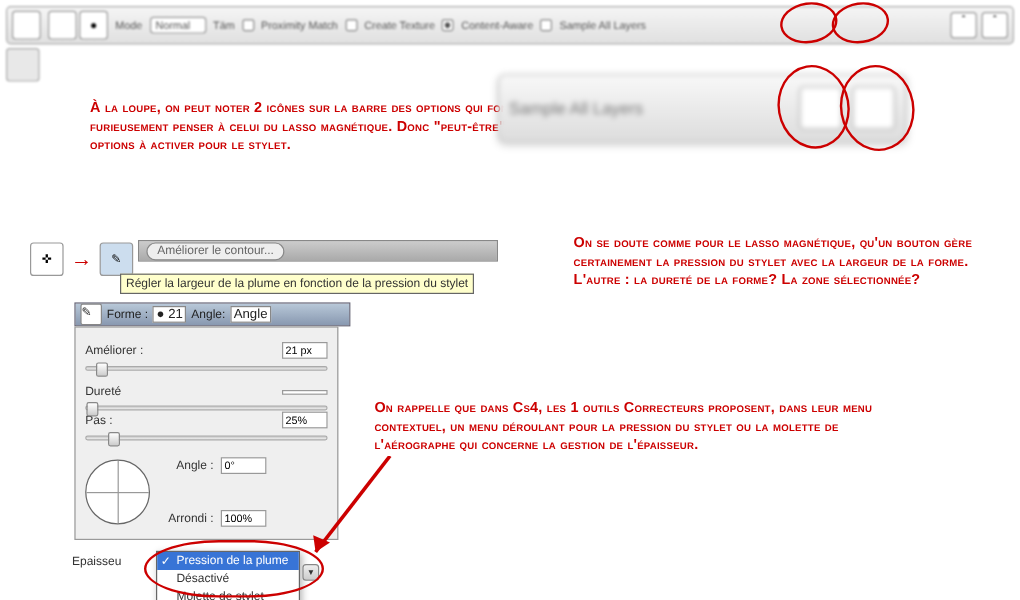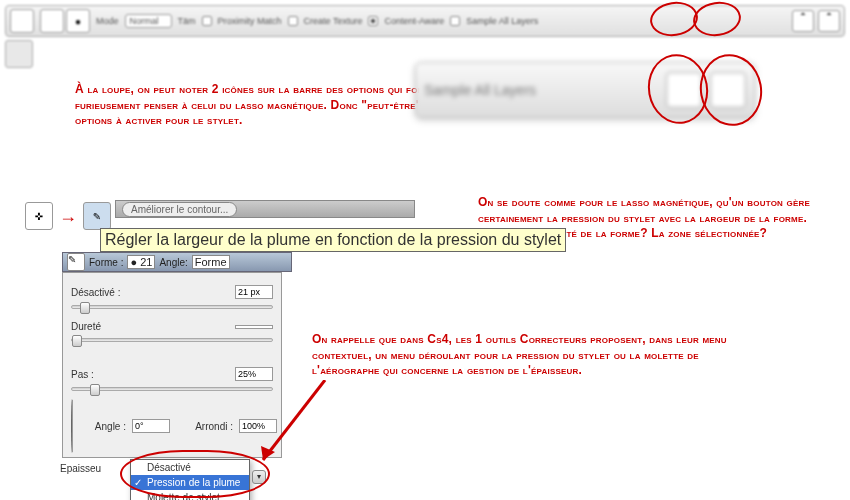--- a/index.html
+++ b/index.html
@@ -31,39 +31,39 @@
   
   .tool-pair { position: absolute; top: 202px; left: 25px; display: flex; align-items: center; gap: 6px; }
   .tool-pair .tb-icon { width: 28px; height: 28px; filter: blur(0.5px); }
   .tool-pair .arrow-small { color: #c00; font-size: 18px; font-weight: bold; }
   
   
   .grey-strip { position: absolute; top: 200px; left: 115px; width: 300px; height: 18px; background: linear-gradient(#ccc,#aaa); border: 1px solid #888; display: flex; align-items: center; padding: 0 6px; gap: 4px; }
   .grey-strip .btn { background: #eee; border: 1px solid #888; border-radius: 10px; padding: 1px 8px; color: #666; font-size: 10px; }
   
   
-  .tooltip { position: absolute; top: 228px; left: 100px; background: #ffffcc; border: 1px solid #666; padding: 2px 4px; font-size: 16px; color: #333; }
+  .tooltip { position: absolute; top: 228px; left: 100px; background: #ffffcc; border: 1px solid #666; padding: 2px 4px; font-size: 10px; color: #333; }
   
   
   .blue-strip { position: absolute; top: 252px; left: 62px; width: 230px; height: 20px; background: linear-gradient(#b8c8d8,#8898b0); border: 1px solid #667; display: flex; align-items: center; padding: 0 4px; gap: 4px; font-size: 10px; color: #222; }
   .blue-strip .mini-icon { width: 18px; height: 18px; background: #fff; border: 1px solid #888; border-radius: 2px; }
   .blue-strip select, .blue-strip .sel { background: #fff; border: 1px solid #888; font-size: 11px; padding: 0 2px; }
   
   
   .prop-panel { position: absolute; top: 272px; left: 62px; width: 220px; border: 1px solid #999; background: #efefef; padding: 6px 8px 4px 8px; }
   .prop-row { display: flex; align-items: center; margin: 6px 0; gap: 6px; }
   .prop-row label { width: 60px; color: #333; font-size: 10px; }
   .prop-row .val { background: #fff; border: 1px solid #999; width: 38px; font-size: 9px; padding: 1px 2px; text-align: left; }
   .slider { height: 4px; background: linear-gradient(#ccc,#eee); border: 1px solid #aaa; border-radius: 2px; flex: 1; position: relative; }
   .slider .thumb { position: absolute; top: -4px; width: 10px; height: 12px; background: linear-gradient(#fff,#ccc); border: 1px solid #888; border-radius: 2px; }
   .angle-block { display: flex; align-items: center; gap: 8px; margin-top: 8px; }
   .angle-circle { width: 54px; height: 54px; border: 1px solid #666; border-radius: 50%; background: #fff; position: relative; }
   .angle-circle::before { content:''; position:absolute; left:0; right:0; top:50%; border-top:1px solid #999; }
   .angle-circle::after { content:''; position:absolute; top:0; bottom:0; left:50%; border-left:1px solid #999; }
-  .angle-fields { display: flex; gap: 18px; }
+  .angle-fields { display: flex; flex-direction: column; gap: 18px; }
   .angle-fields .prop-row label { width: 45px; text-align: right; }
   
   
   .dropdown-popup { position: absolute; top: 459px; left: 130px; width: 120px; background: #fff; border: 1px solid #666; box-shadow: 2px 2px 6px rgba(0,0,0,0.3); font-size: 10px; }
   .dropdown-popup .opt { padding: 2px 6px 2px 16px; color: #333; position: relative; }
   .dropdown-popup .opt.selected { background: #3874d6; color: #fff; }
   .dropdown-popup .opt.selected::before { content:'✓'; position:absolute; left:3px; color:#fff; }
   .epaiss-label { position: absolute; top: 463px; left: 60px; font-size: 10px; color: #333; }
   .dd-caret { position: absolute; top: 470px; left: 252px; width: 14px; height: 14px; background: linear-gradient(#eee,#ccc); border:1px solid #888; border-radius:3px; font-size:8px; text-align:center; line-height:12px; color:#333; }
 </style>
@@ -127,43 +127,43 @@
   <span class="btn">Améliorer le contour...</span>
 </div>
 
 <div class="tooltip">Régler la largeur de la plume en fonction de la pression du stylet</div>
 
 <div class="blue-strip">
   <div class="mini-icon">✎</div>
   <span>Forme :</span>
   <span class="sel">● <span>21</span></span>
   <span>Angle:</span>
-  <span class="sel">Forme</span>
+  <span class="sel">Angle</span>
 </div>
 
 <div class="prop-panel">
   <div class="prop-row">
-    <label>Désactivé :</label>
+    <label>Améliorer :</label>
     <div style="flex:1"></div>
     <span class="val">21 px</span>
   </div>
   <div class="slider">
       <div class="thumb" style="left:8px;"></div>
     </div>
 
   <div class="prop-row" style="margin-top:12px;">
     <label>Dureté</label>
     <div style="flex:1"></div>
     <span class="val"></span>
   </div>
   <div class="slider">
       <div class="thumb" style="left:0px;"></div>
     </div>
 
-  <div class="prop-row" style="margin-top:25px;">
+  <div class="prop-row" style="margin-top:1px;">
     <label>Pas :</label>
     <div style="flex:1"></div>
     <span class="val">25%</span>
   </div>
   <div class="slider">
       <div class="thumb" style="left:18px;"></div>
     </div>
 
   <div class="angle-block">
     <div class="angle-circle"></div>
@@ -176,22 +176,22 @@
           <label>Arrondi :</label>
           <span class="val">100%</span>
         </div>
     </div>
   </div>
 </div>
 
 <span class="epaiss-label">Epaisseu</span>
 
 <div class="dropdown-popup">
+  <div class="opt selected">Pression de la plume</div>
   <div class="opt">Désactivé</div>
-  <div class="opt selected">Pression de la plume</div>
   <div class="opt">Molette de stylet</div>
 </div>
 <div class="dd-caret">▾</div>
 
 <div class="red-circle" style="top:450px; left:120px; width:150px; height:48px; border-radius:50%/60%; border-width:2.5px;"></div>
 
 <svg class="red-arrow" style="top:380px; left:255px;" width="80" height="90">
   <line x1="70" y1="0" x2="8" y2="80" stroke="#c00" stroke-width="3"></line>
   <polygon points="8,80 6,66 20,72" fill="#c00"></polygon>
 </svg>

